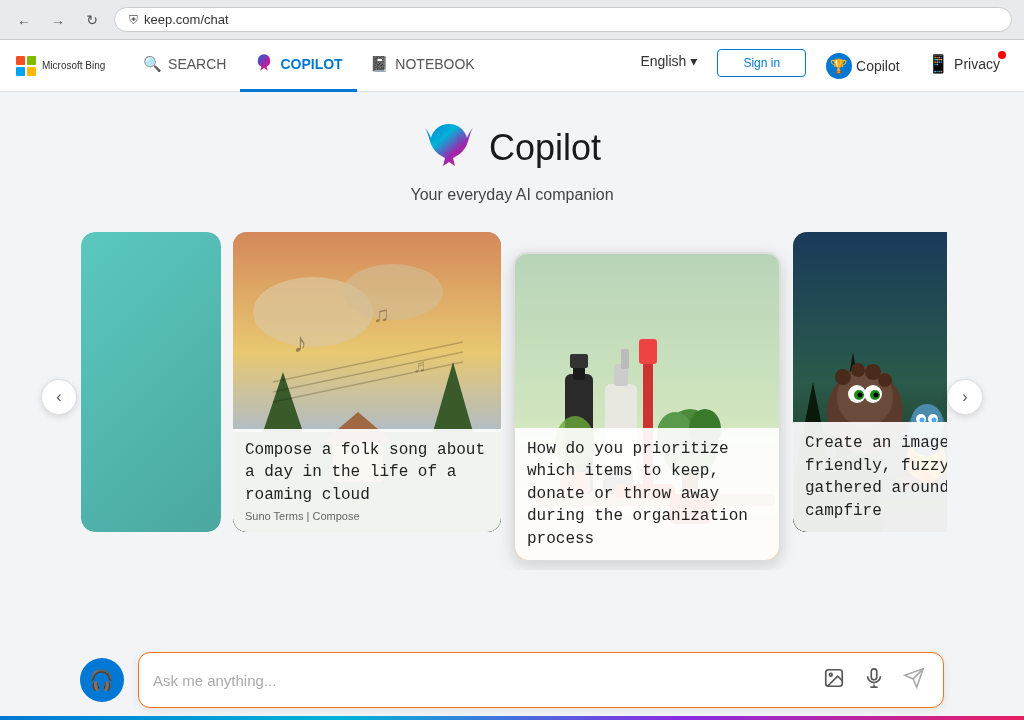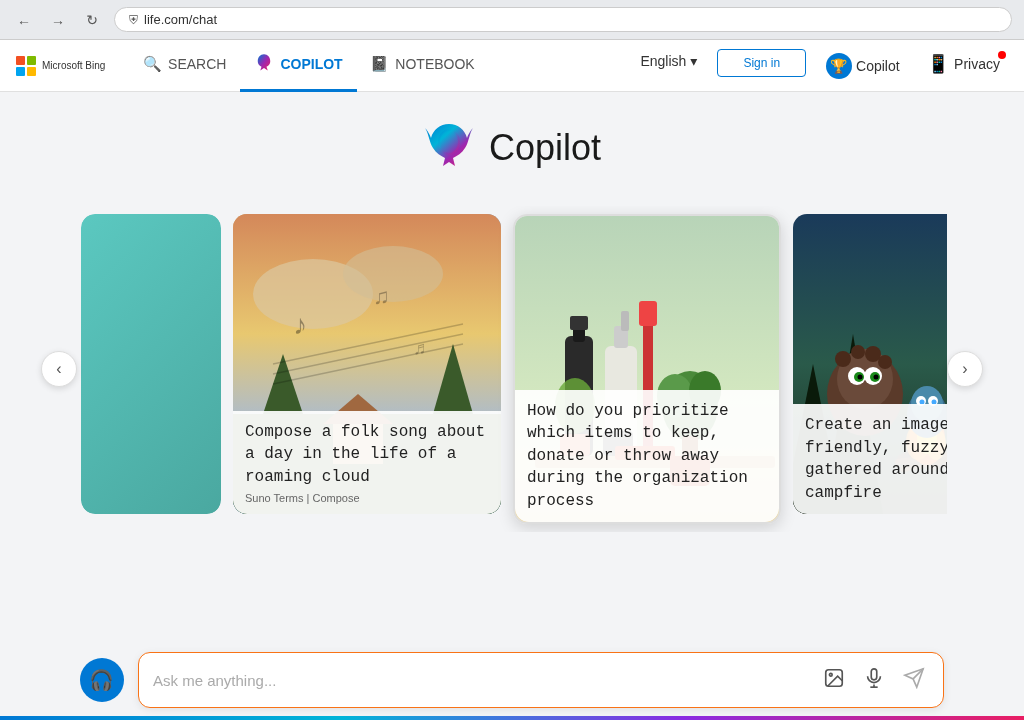--- a/index.html
+++ b/index.html
@@ -178,21 +178,21 @@
     }
 
     .card {
       position: relative;
       border-radius: 14px;
       overflow: hidden;
       flex-shrink: 0;
       cursor: pointer;
     }
     .card-large { width: 268px; height: 300px; }
-    .card-medium { width: 268px; height: 310px; }
+    .card-medium { width: 268px; height: 310px; margin-top: 20px; }
     .card-partial-left { width: 140px; height: 300px; border-radius: 14px; overflow: hidden; }
 
     
     .card-img-music {
       width: 100%; height: 100%;
       background: linear-gradient(135deg, #c8a96e 0%, #e8c87a 20%, #87aacc 40%, #5588bb 60%, #4a7a6a 80%, #3d6b55 100%);
       position: relative;
       overflow: hidden;
     }
     .card-img-music::before {
@@ -282,21 +282,21 @@
   </style>
 </head>
 <body>
 
 <div class="browser-chrome">
   <button class="browser-nav-btn">←</button>
   <button class="browser-nav-btn">→</button>
   <button class="browser-nav-btn">↻</button>
   <div class="browser-address-bar">
     <span class="address-icon">⛨</span>
-    <span>life.com/chat</span>
+    <span>keep.com/chat</span>
   </div>
 </div>
 
 <div class="app">
 
   <nav class="navbar">
 
     <div class="bing-logo">
       <div class="bing-logo-grid">
         <div class="bing-logo-cell" style="background:#f25022;"></div>
@@ -367,20 +367,21 @@
                 <stop offset="65%" stop-color="#9c27b0"></stop>
                 <stop offset="100%" stop-color="#e91e63"></stop>
               </linearGradient>
             </defs>
             <path d="M26 4 C17 4 10 10 8 18 C6 12 2 8 2 8 C6 14 6 22 10 28 C13 33 18 36 22 38 L20 46 L26 42 L32 46 L30 38 C34 36 39 33 42 28 C46 22 46 14 50 8 C50 8 46 12 44 18 C42 10 35 4 26 4Z" fill="url(#hg1)"></path>
             <ellipse cx="26" cy="22" rx="10" ry="12" fill="none" stroke="url(#hg1)" stroke-width="2" opacity="0.3"></ellipse>
           </svg>
         </span>
         <h1 class="hero-title">Copilot</h1>
       </div>
+      <p class="hero-subtitle">Your everyday AI companion</p>
     </div>
 
     <div class="carousel-section">
       <button class="carousel-arrow">‹</button>
 
       <div class="carousel-track">
 
         <div class="card card-partial-left">
           <div style="width:140px;height:100%;background:linear-gradient(135deg,#5bc8c0,#4aa8a0);border-radius:14px;"></div>
         </div>

